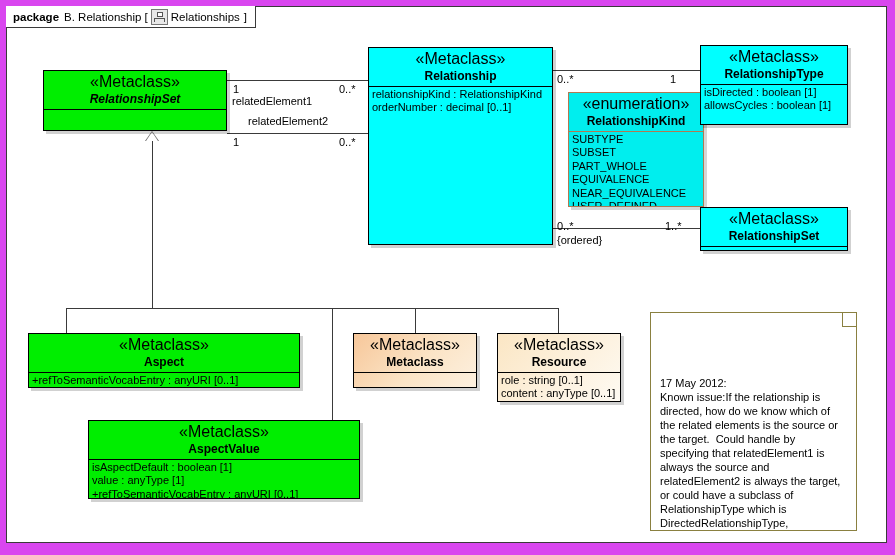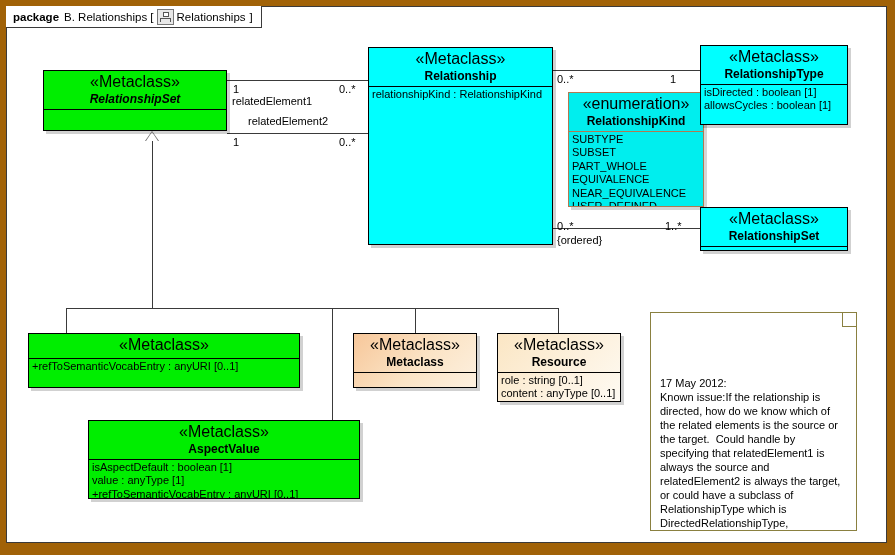--- a/index.html
+++ b/index.html
@@ -3,21 +3,21 @@
 <meta charset="utf-8">
 <style>
   html, body {
     margin: 0; padding: 0;
     background: #ffffff;
     font-family: "Liberation Sans", sans-serif;
   }
   #canvas {
     position: relative;
     width: 895px; height: 555px;
-    background: #a16207;
+    background: #d946ef;
     overflow: hidden;
   }
 
   
   .frame {
     position: absolute;
     left: 6px; top: 6px;
     width: 881px; height: 537px;
     border: 1px solid #3a3a3a;
     box-sizing: border-box;
@@ -152,21 +152,21 @@
   .note-body { position: relative; z-index: 1; }
 </style>
 </head>
 <body>
 
 <div id="canvas">
 
   <div class="frame"></div>
   <div class="frame-tab">
     <b>package</b>
-    <span>B. Relationships [</span>
+    <span>B. Relationship [</span>
     <span class="tab-icon"></span>
     <span>Relationships</span>
     <span style="margin-left:4px">]</span>
   </div>
 
   <div class="ln lh" style="left:227px; top:80px; width:141px;"></div>
   <div class="ln lv" style="left:227px; top:80px; height:1px;"></div>
 
   <div class="ln lh" style="left:227px; top:133px; width:141px;"></div>
 
@@ -199,20 +199,21 @@
   </div>
 
   <div class="cls cyan" style="left:368px; top:47px; width:185px; height:198px;">
     <div class="head">
       <div class="stereo">«Metaclass»</div>
       <div class="name">Relationship</div>
     </div>
     <div class="divider"></div>
     <div class="attrs">
       <div>relationshipKind : RelationshipKind</div>
+      <div>orderNumber : decimal [0..1]</div>
     </div>
   </div>
 
   <div class="cls enum" style="left:568px; top:92px; width:136px; height:115px; box-shadow:3px 3px 0 rgba(0,0,0,0.16);">
     <div class="head">
       <div class="stereo">«enumeration»</div>
       <div class="name">RelationshipKind</div>
     </div>
     <div class="divider"></div>
     <div class="attrs">
@@ -242,20 +243,21 @@
       <div class="stereo">«Metaclass»</div>
       <div class="name">RelationshipSet</div>
     </div>
     <div class="divider"></div>
     <div class="attrs" style="height:10px"></div>
   </div>
 
   <div class="cls green" style="left:28px; top:333px; width:272px; height:55px;">
     <div class="head">
       <div class="stereo">«Metaclass»</div>
+      <div class="name">Aspect</div>
     </div>
     <div class="divider"></div>
     <div class="attrs">
       <div>+refToSemanticVocabEntry : anyURI [0..1]</div>
     </div>
   </div>
 
   <div class="cls green" style="left:88px; top:420px; width:272px; height:79px;">
     <div class="head">
       <div class="stereo">«Metaclass»</div>

